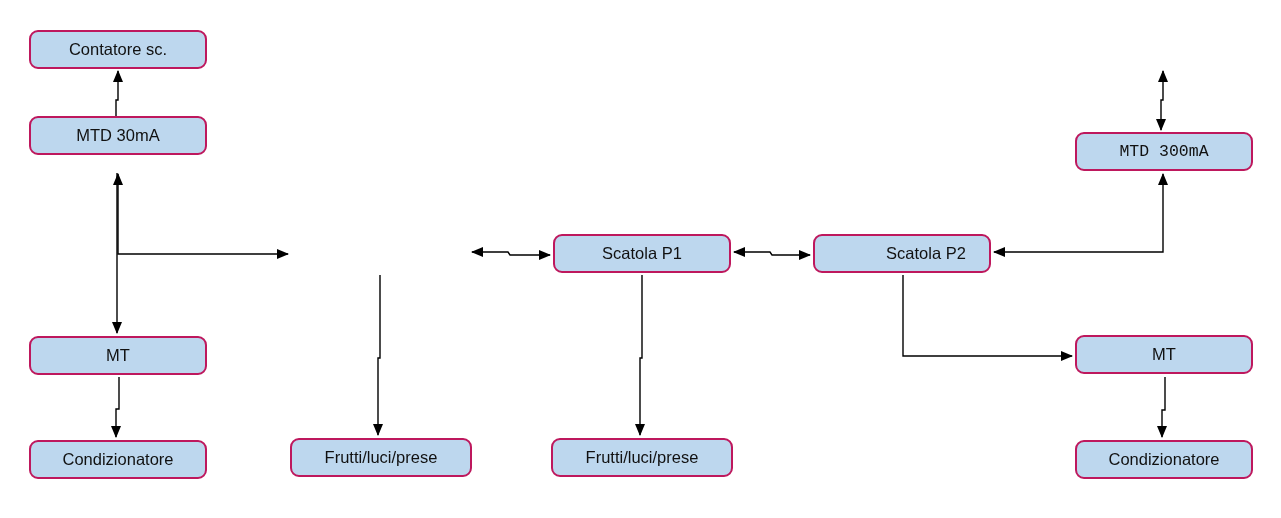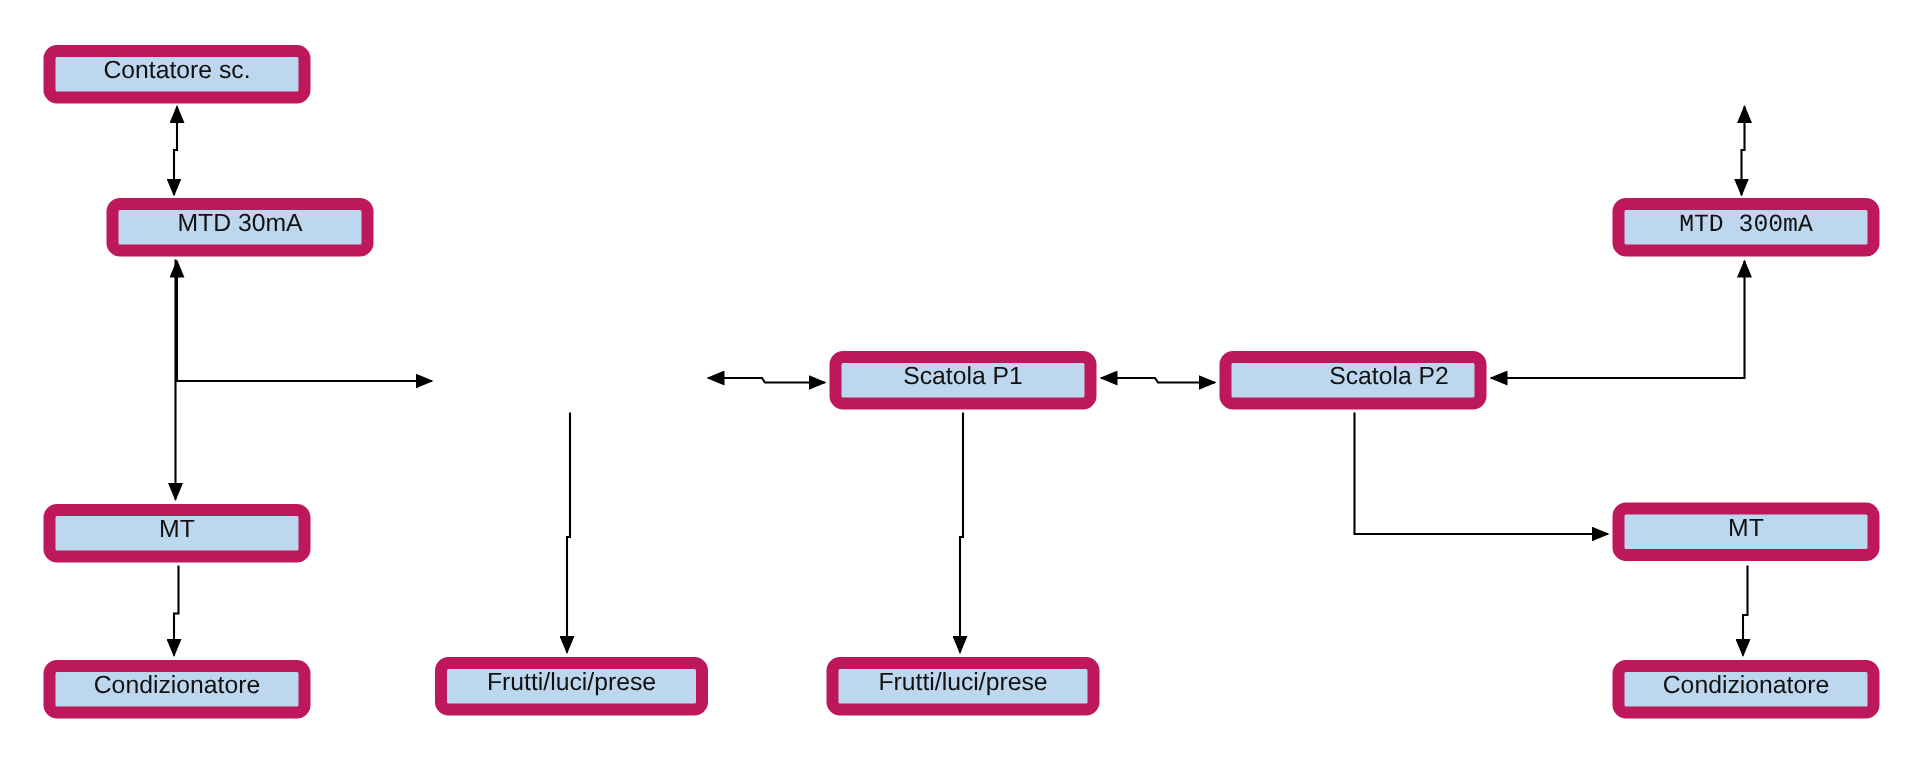--- a/index.html
+++ b/index.html
@@ -11,24 +11,24 @@
     overflow:hidden;
   }
   #wires{position:absolute;left:0;top:0;width:1281px;height:518px;}
   .wire{stroke:#000;stroke-width:1.4;fill:none;}
   .wire.double{marker-start:url(#arr);marker-end:url(#arr);}
   .wire.single{marker-end:url(#arr);}
   .node{
     position:absolute;
     width:178px;height:39px;
     background:#bdd7ee;
-    border:8px solid #be185d;
+    border:2px solid #be185d;
     border-radius:9px;
     box-sizing:border-box;
-    display:flex;align-items:flex-start;justify-content:center;
+    display:flex;align-items:center;justify-content:center;
     font-size:16.5px;color:#111111;
     white-space:nowrap;
   }
 </style>
 </head>
 <body>
 
 <div id="canvas">
 
   <svg id="wires" xmlns="http://www.w3.org/2000/svg">
@@ -48,21 +48,21 @@
     <path class="wire single" d="M642,275 L642,358 L640,358 L640,435"></path>
     <path class="wire double" d="M1163,174 L1163,252 L994,252"></path>
     <path class="wire single" d="M903,275 L903,356 L1072,356"></path>
     <path class="wire double" d="M1163,71 L1163,100 L1161,100 L1161,130"></path>
     <path class="wire single" d="M1165,377 L1165,410 L1162,410 L1162,437"></path>
   </svg>
 
   <div class="node" style="left:29px;top:30px;">
       <span>Contatore sc.</span>
     </div>
-  <div class="node" style="left:29px;top:132px;margin-left:42px;">
+  <div class="node" style="left:29px;top:116px;">
       <span>MTD 30mA</span>
     </div>
   <div class="node" style="left:29px;top:336px;">
       <span>MT</span>
     </div>
   <div class="node" style="left:29px;top:440px;">
       <span>Condizionatore</span>
     </div>
 
   <div class="node" style="left:553px;top:234px;">

